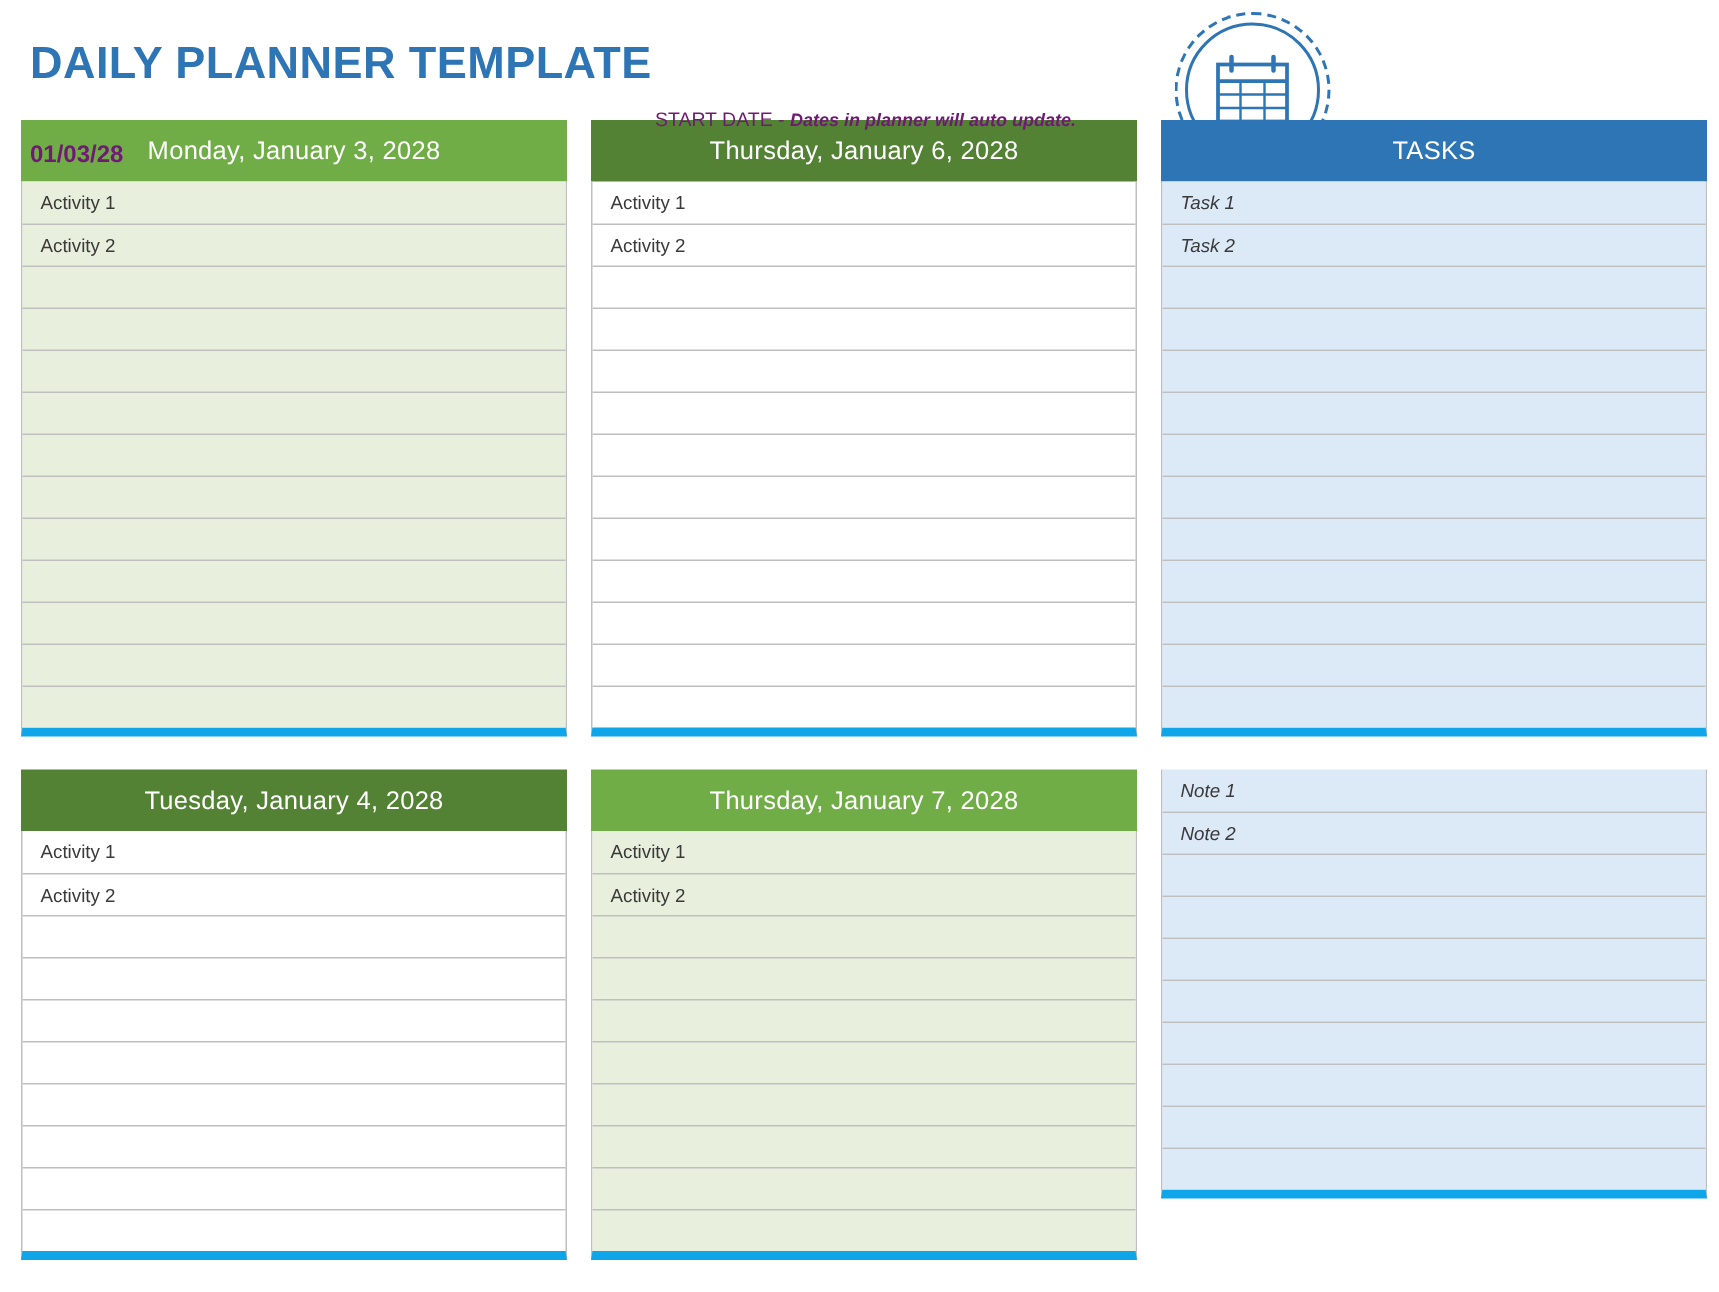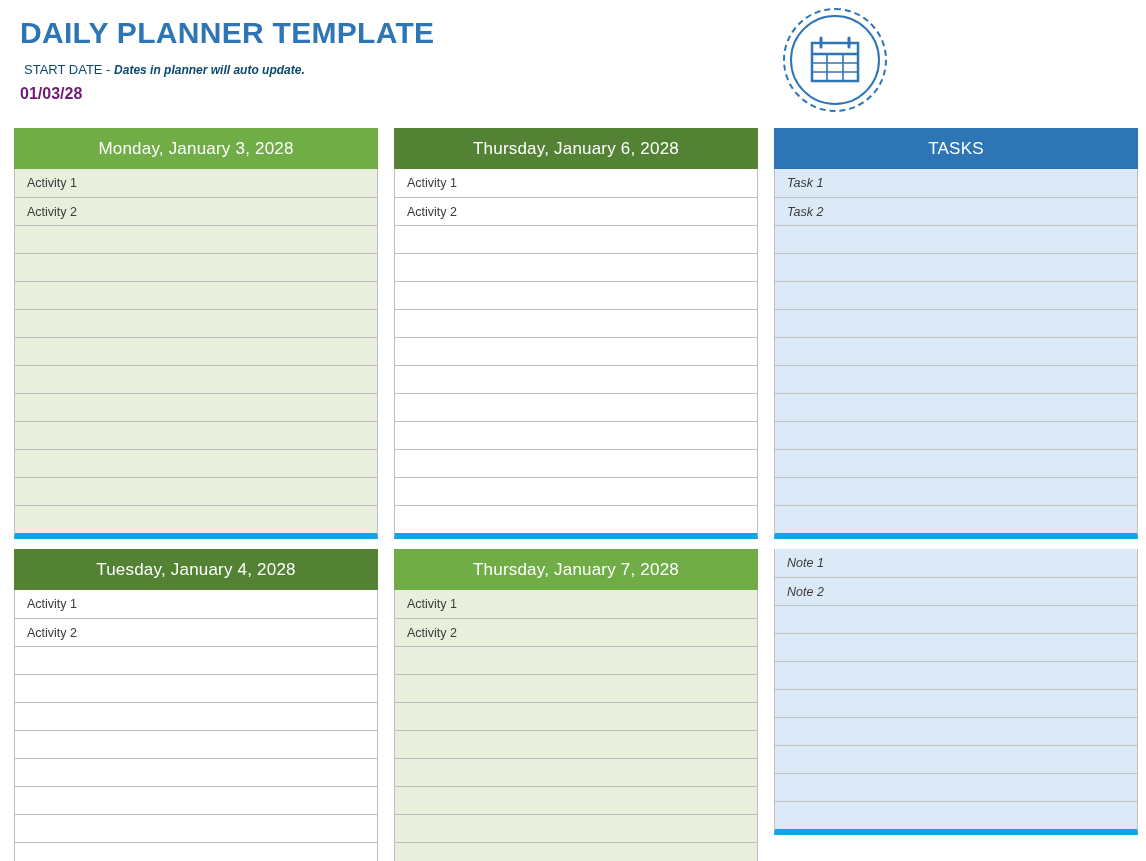--- a/index.html
+++ b/index.html
@@ -12,35 +12,36 @@
     height: 861px;
     font-family: "Liberation Sans", sans-serif;
     color: #333;
     overflow: hidden;
     position: relative;
   }
 
   
   .header {
     position: relative;
-    padding: 10px 16px 0 16px;
-    height: 128px;
+    padding: 20px 16px 0 16px;
+    height: 80px;
     box-sizing: border-box;
   }
   .title {
     font-size: 30px;
     font-weight: bold;
     color: #2e75b6;
     letter-spacing: 0.3px;
     margin: 6px 0 0 4px;
   }
   .subline {
     margin: 12px 0 0 8px;
     font-size: 13px;
-    color: #0c4a6e;
+    color: #701a75;
+    text-align: center;
   }
   .subline .lbl {
     font-weight: normal;
   }
   .subline .note {
     font-style: italic;
     font-weight: bold;
     font-size: 12px;
   }
   .startdate {
@@ -83,21 +84,21 @@
   }
 
   
   .grid {
     padding: 0 14px;
     box-sizing: border-box;
   }
   .row {
     display: flex;
     gap: 16px;
-    margin-bottom: 10px;
+    margin-bottom: 22px;
   }
   .card {
     flex: 0 0 auto;
     width: 364px;
   }
   .card-head {
     height: 41px;
     line-height: 41px;
     text-align: center;
     color: #ffffff;

